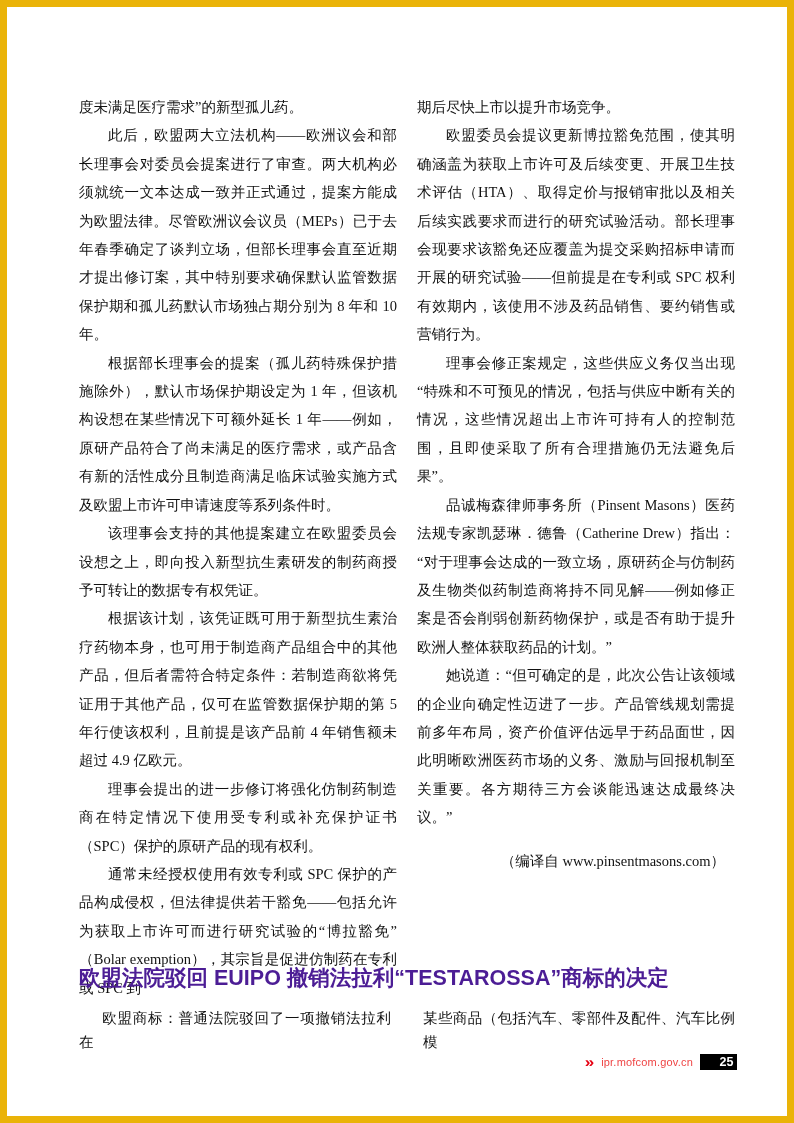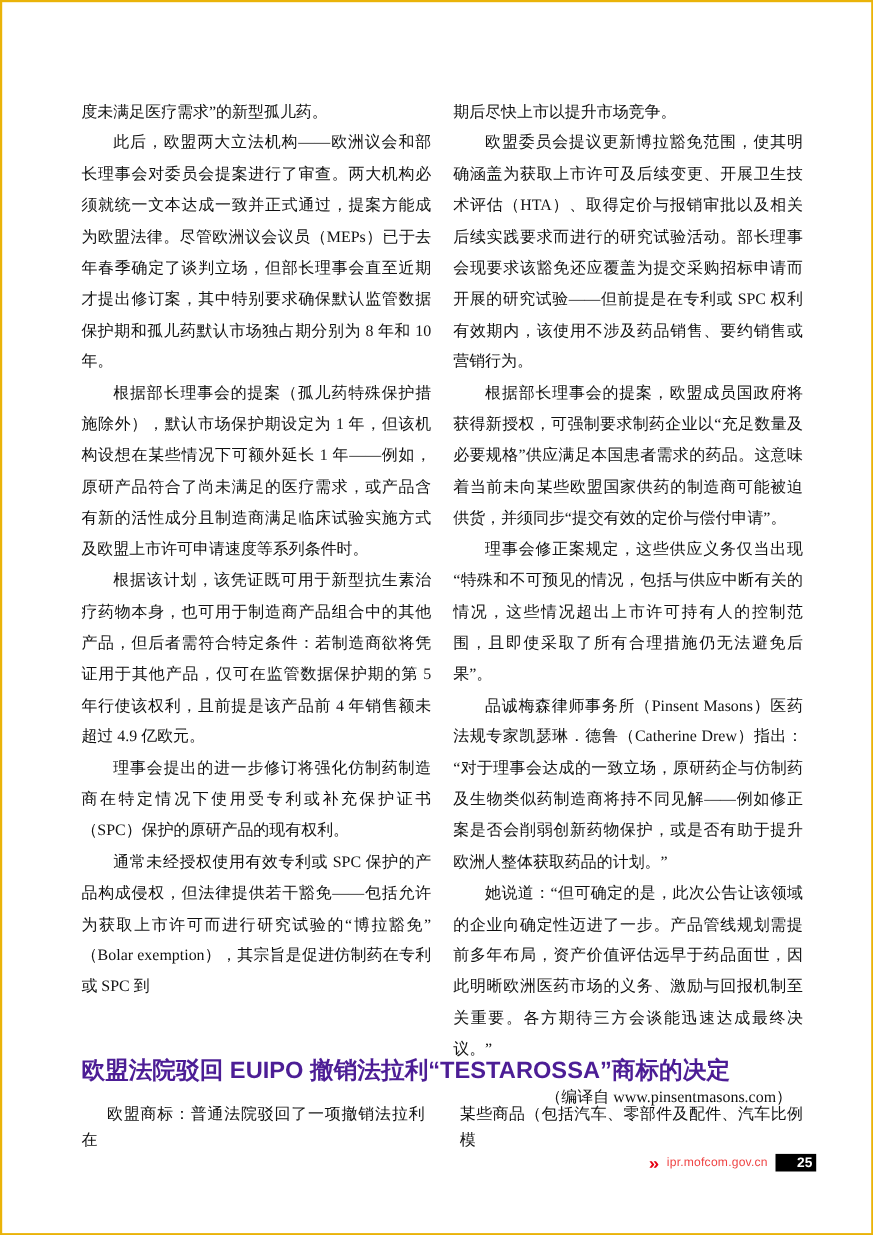--- a/index.html
+++ b/index.html
@@ -2,21 +2,21 @@
 <html lang="zh"><head>
 <meta charset="utf-8">
 <style>
   html, body { margin: 0; padding: 0; background: #ffffff; }
   .page {
     position: relative;
     width: 794px;
     height: 1123px;
     background: #ffffff;
     box-sizing: border-box;
-    border: 2px solid #eab308;
+    border: 7px solid #eab308;
     overflow: hidden;
     color: #111111;
     font-family: "Liberation Serif", "DejaVu Serif", serif;
   }
   .content {
     position: absolute;
     top: 86px;
     left: 72px;
     width: 656px;
     display: flex;
@@ -104,28 +104,28 @@
 </head>
 <body>
 
 <div class="page">
 
   <div class="content">
     <div class="col">
         <p class="noindent">度未满足医疗需求”的新型孤儿药。</p>
         <p>此后，欧盟两大立法机构——欧洲议会和部长理事会对委员会提案进行了审查。两大机构必须就统一文本达成一致并正式通过，提案方能成为欧盟法律。尽管欧洲议会议员（MEPs）已于去年春季确定了谈判立场，但部长理事会直至近期才提出修订案，其中特别要求确保默认监管数据保护期和孤儿药默认市场独占期分别为 8 年和 10 年。</p>
         <p>根据部长理事会的提案（孤儿药特殊保护措施除外），默认市场保护期设定为 1 年，但该机构设想在某些情况下可额外延长 1 年——例如，原研产品符合了尚未满足的医疗需求，或产品含有新的活性成分且制造商满足临床试验实施方式及欧盟上市许可申请速度等系列条件时。</p>
+        <p>该理事会支持的其他提案建立在欧盟委员会设想之上，即向投入新型抗生素研发的制药商授予可转让的数据专有权凭证。</p>
         <p>根据该计划，该凭证既可用于新型抗生素治疗药物本身，也可用于制造商产品组合中的其他产品，但后者需符合特定条件：若制造商欲将凭证用于其他产品，仅可在监管数据保护期的第 5 年行使该权利，且前提是该产品前 4 年销售额未超过 4.9 亿欧元。</p>
         <p>理事会提出的进一步修订将强化仿制药制造商在特定情况下使用受专利或补充保护证书（SPC）保护的原研产品的现有权利。</p>
         <p>通常未经授权使用有效专利或 SPC 保护的产品构成侵权，但法律提供若干豁免——包括允许为获取上市许可而进行研究试验的“博拉豁免”（Bolar exemption），其宗旨是促进仿制药在专利或 SPC 到</p>
       </div>
     <div class="col">
       <p class="noindent">期后尽快上市以提升市场竞争。</p>
         <p>欧盟委员会提议更新博拉豁免范围，使其明确涵盖为获取上市许可及后续变更、开展卫生技术评估（HTA）、取得定价与报销审批以及相关后续实践要求而进行的研究试验活动。部长理事会现要求该豁免还应覆盖为提交采购招标申请而开展的研究试验——但前提是在专利或 SPC 权利有效期内，该使用不涉及药品销售、要约销售或营销行为。</p>
-        <p>根据部长理事会的提案，欧盟成员国政府将获得新授权，可强制要求制药企业以“充足数量及必要规格”供应满足本国患者需求的药品。这意味着当前未向某些欧盟国家供药的制造商可能被迫供货，并须同步“提交有效的定价与偿付申请”。</p>
         <p>理事会修正案规定，这些供应义务仅当出现“特殊和不可预见的情况，包括与供应中断有关的情况，这些情况超出上市许可持有人的控制范围，且即使采取了所有合理措施仍无法避免后果”。</p>
         <p>品诚梅森律师事务所（Pinsent Masons）医药法规专家凯瑟琳．德鲁（Catherine Drew）指出：“对于理事会达成的一致立场，原研药企与仿制药及生物类似药制造商将持不同见解——例如修正案是否会削弱创新药物保护，或是否有助于提升欧洲人整体获取药品的计划。”</p>
         <p>她说道：“但可确定的是，此次公告让该领域的企业向确定性迈进了一步。产品管线规划需提前多年布局，资产价值评估远早于药品面世，因此明晰欧洲医药市场的义务、激励与回报机制至关重要。各方期待三方会谈能迅速达成最终决议。”</p>
       <p class="attribution">（编译自 www.pinsentmasons.com）</p>
     </div>
   </div>
 
   <div class="section-heading">欧盟法院驳回 EUIPO 撤销法拉利“TESTAROSSA”商标的决定</div>
 
   <div class="section-cols">

